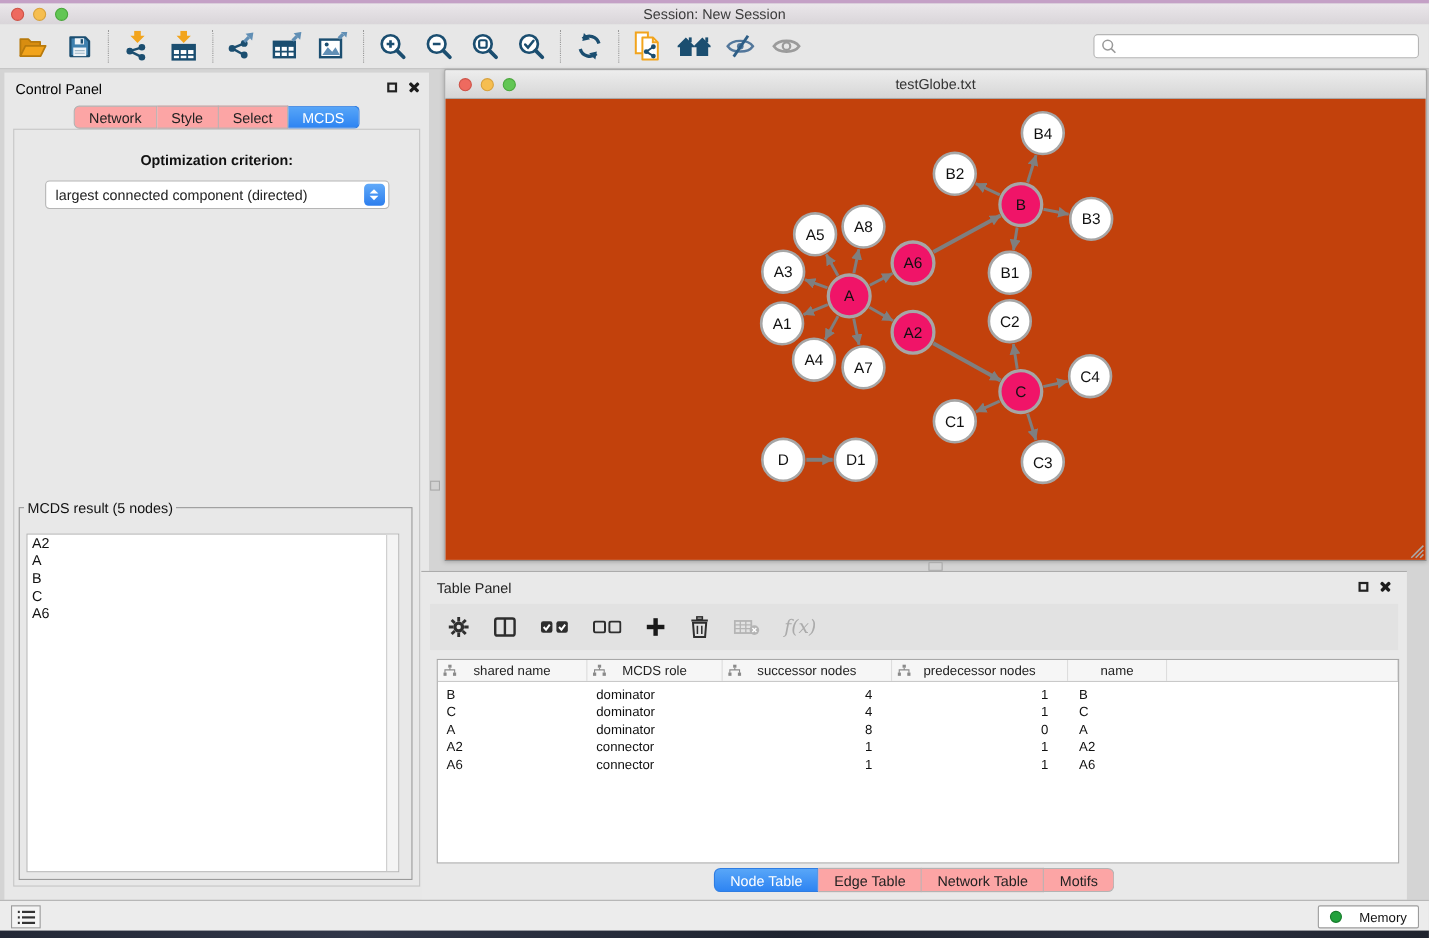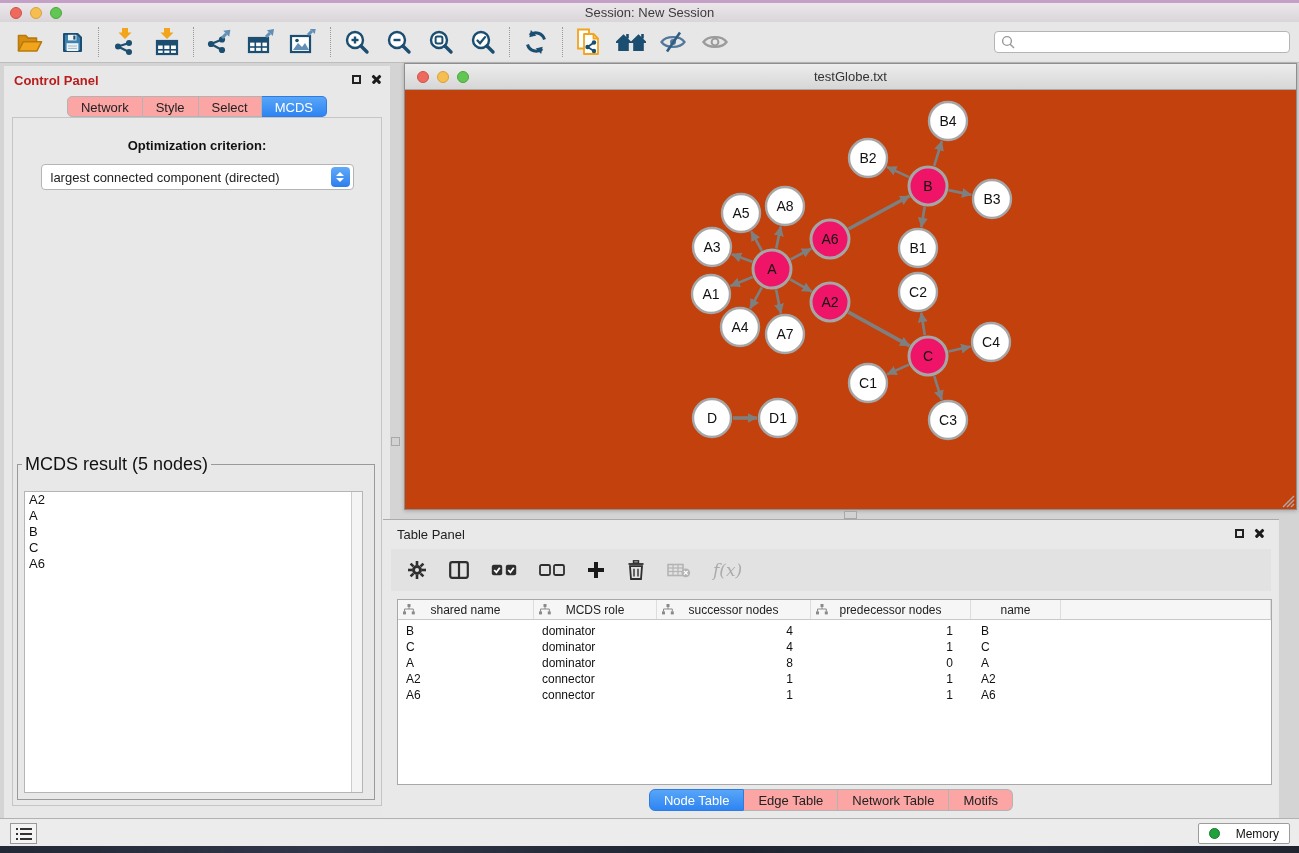--- a/index.html
+++ b/index.html
@@ -22,21 +22,21 @@
     border-bottom:1px solid #bdbdbd; display:flex; align-items:center; padding:0 9px; }
   .tb-btn { width:42px; height:36px; display:flex; align-items:center; justify-content:center; }
   .tb-sep { width:0; height:30px; border-left:1px dotted #9a9a9a; margin:0 5px; }
   .search-wrap { margin-left:auto; width:296px; height:22px; background:#fff; border:1px solid #b5b5b5;
     border-radius:4px; display:flex; align-items:center; padding-left:6px; gap:4px; }
   .search-wrap input { border:none; outline:none; background:transparent; flex:1; font:13px "Liberation Sans",sans-serif; }
 
   
   .control-panel { position:absolute; left:4px; top:66px; width:386px; height:752px; background:#e8e8e8; }
   .panel-header { position:relative; height:28px; }
-  .panel-header .ph-title { position:absolute; left:10px; top:7px; color:#b91c1c;font-weight:bold; }
+  .panel-header .ph-title { position:absolute; left:10px; top:7px; color:#000000; }
   .ph-icons { position:absolute; right:8px; top:8px; display:flex; gap:10px; align-items:center; }
   .float-icon { width:9px; height:9px; border:2px solid #222; display:inline-block; }
   .x-icon { position:relative; width:11px; height:11px; display:inline-block; }
   .x-icon::before,.x-icon::after { content:""; position:absolute; left:0; top:4.2px; width:11px; height:2.6px;
     background:#1c1c1c; border-radius:1px; }
   .x-icon::before { transform:rotate(45deg); } .x-icon::after { transform:rotate(-45deg); }
 
   .seg { display:flex; }
   .seg > span { border:1px solid #b3b3b3; border-left:none; background:#fca5a5; padding:0 13px;
     height:21px; line-height:21px; cursor:default; white-space:nowrap; }
@@ -56,21 +56,21 @@
   .tri-up { width:0; height:0; border-left:4px solid transparent; border-right:4px solid transparent;
     border-bottom:4.5px solid #fff; margin-bottom:2.5px; }
   .tri-down { width:0; height:0; border-left:4px solid transparent; border-right:4px solid transparent;
     border-top:4.5px solid #fff; }
   .btn-row { margin-top:13px; display:flex; justify-content:center; gap:14px; }
   .push-btn { background:linear-gradient(#ffffff,#f1f1f1); border:1px solid #b9b9b9; border-radius:5px;
     padding:2px 16px; font-size:13px; color:#111; }
 
   .mcds-fieldset { position:absolute; left:4px; right:6px; top:336px; bottom:5px;
     border:1px solid #9a9a9a; margin:0; padding:0; background:#e8e8e8; }
-  .mcds-fieldset legend { font-size:18px; margin-left:4px; padding:0 3px; color:#111; }
+  .mcds-fieldset legend { font-size:13px; margin-left:4px; padding:0 3px; color:#111; }
   .mcds-listwrap { position:absolute; left:6px; right:11px; top:16px; bottom:6px; background:#fff;
     border:1px solid #b5b5b5; overflow:hidden; }
   .mcds-scroll { position:absolute; right:0; top:0; bottom:0; width:11px; background:#f4f4f4; border-left:1px solid #ccc; }
   .mcds-item { padding-left:4px; line-height:16px; color:#111; }
 
   
   .net-window { position:absolute; left:404px; top:63px; width:893px; height:447px; background:#fff;
     border:1px solid #8e8e8e; box-shadow:0 1px 4px rgba(0,0,0,.22); }
   .net-titlebar { position:relative; height:26px; background:linear-gradient(#ededed,#d6d6d6);
     border-bottom:1px solid #a8a8a8; }

